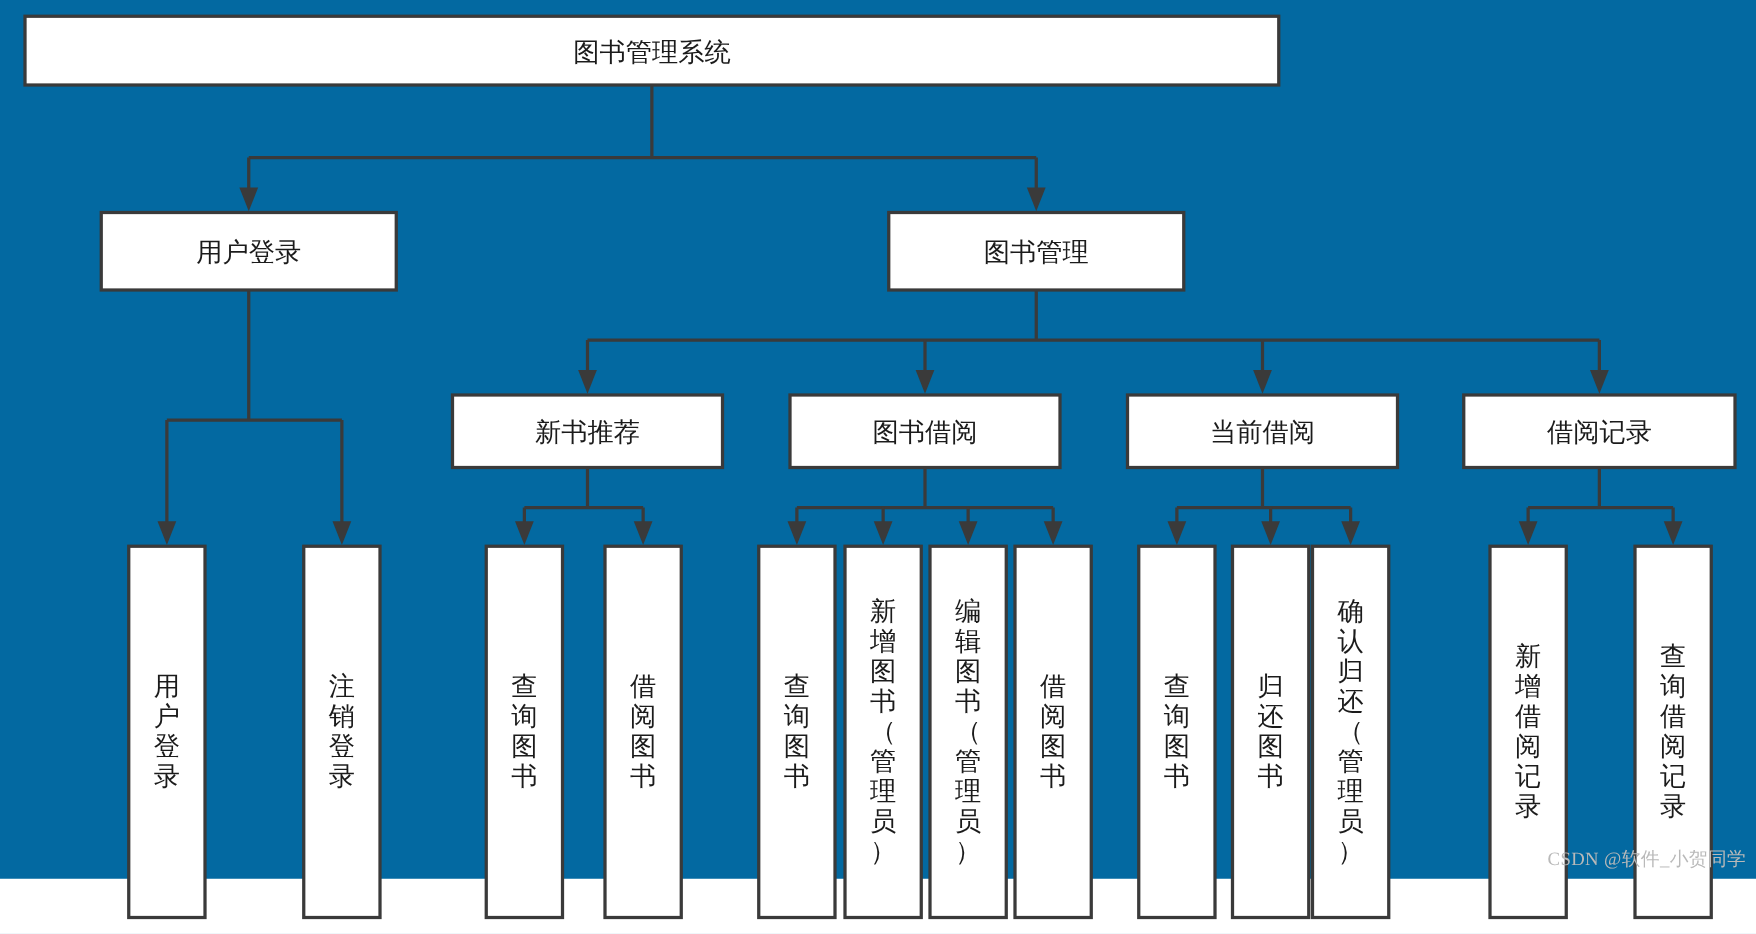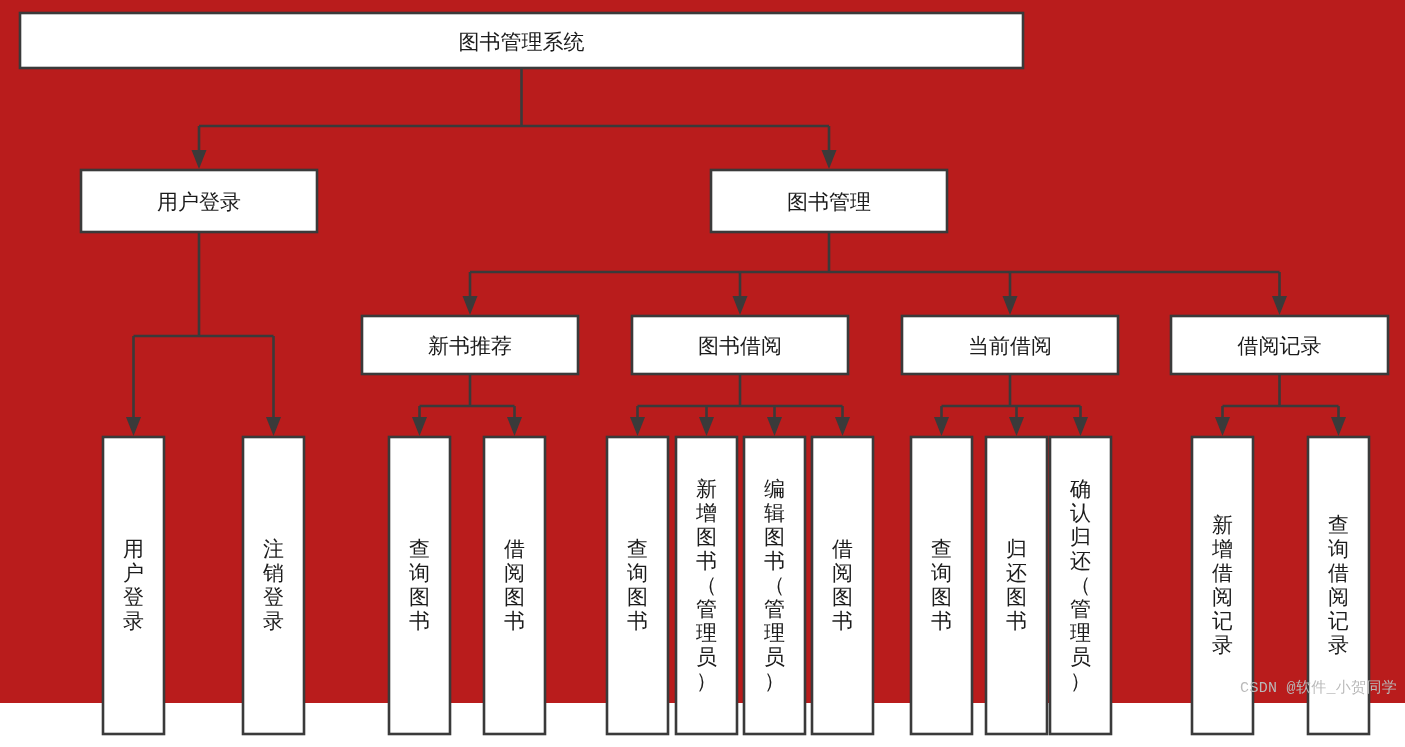--- a/index.html
+++ b/index.html
@@ -10,21 +10,21 @@
   body {
     width: 1405px;
     height: 747px;
     font-family: "DejaVu Sans", "Liberation Sans", sans-serif;
     overflow: hidden;
   }
   #diagram-root {
     position: relative;
     width: 1405px;
     height: 703px;
-    background: #b91c1c;
+    background: #0369a1;
   }
   svg#flow-svg {
     position: absolute;
     left: 0;
     top: 0;
     width: 1405px;
     height: 747px;
     display: block;
   }
   .node-box {
@@ -52,21 +52,21 @@
   .node-label-v {
     fill: #1b1b1b;
     font-family: "DejaVu Sans", "Liberation Sans", sans-serif;
     font-size: 21px;
     text-anchor: middle;
   }
   .watermark {
     position: absolute;
     right: 8px;
     bottom: 6px;
-    font-family: Liberation Mono, monospace;
+    font-family: Liberation Serif, serif;
     font-size: 15px;
     color: #b9b9b9;
     white-space: nowrap;
     letter-spacing: 0.3px;
   }
 </style>
 </head>
 <body>
 
 <div id="diagram-root">

